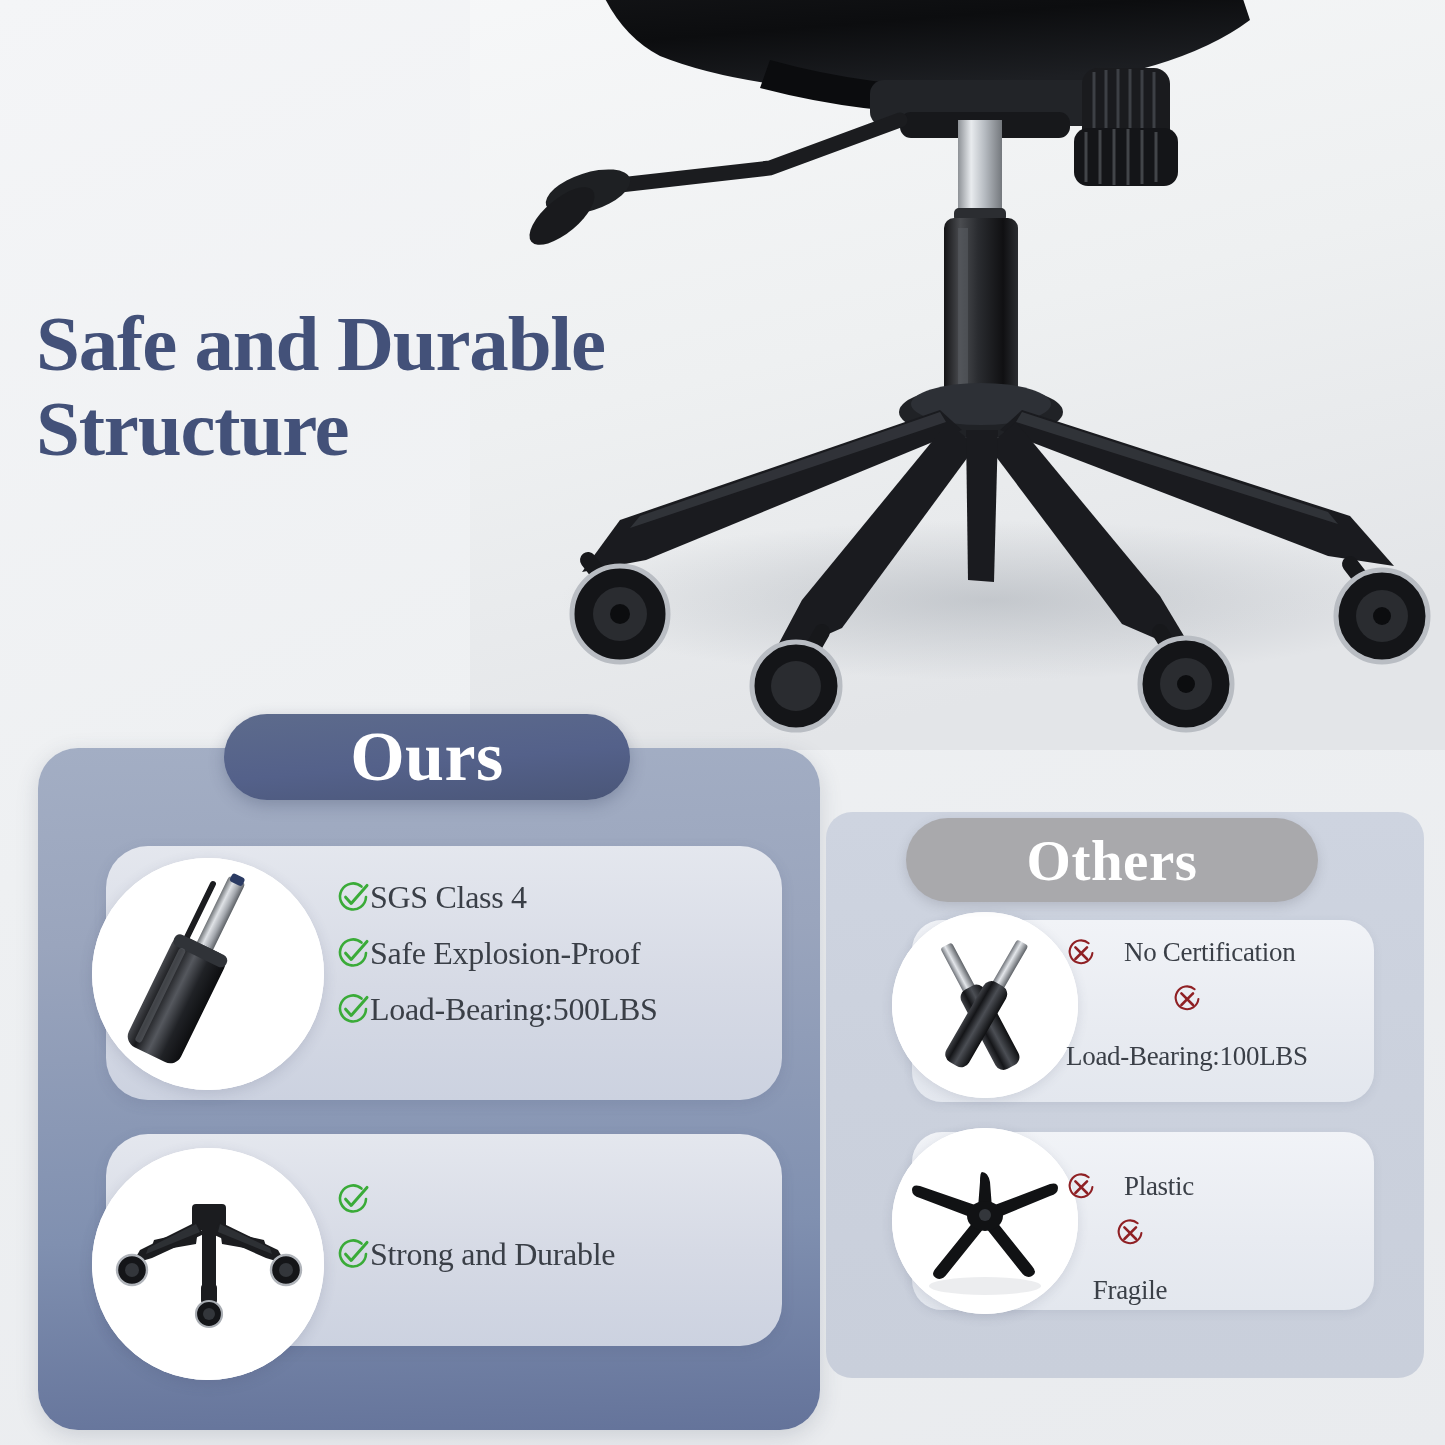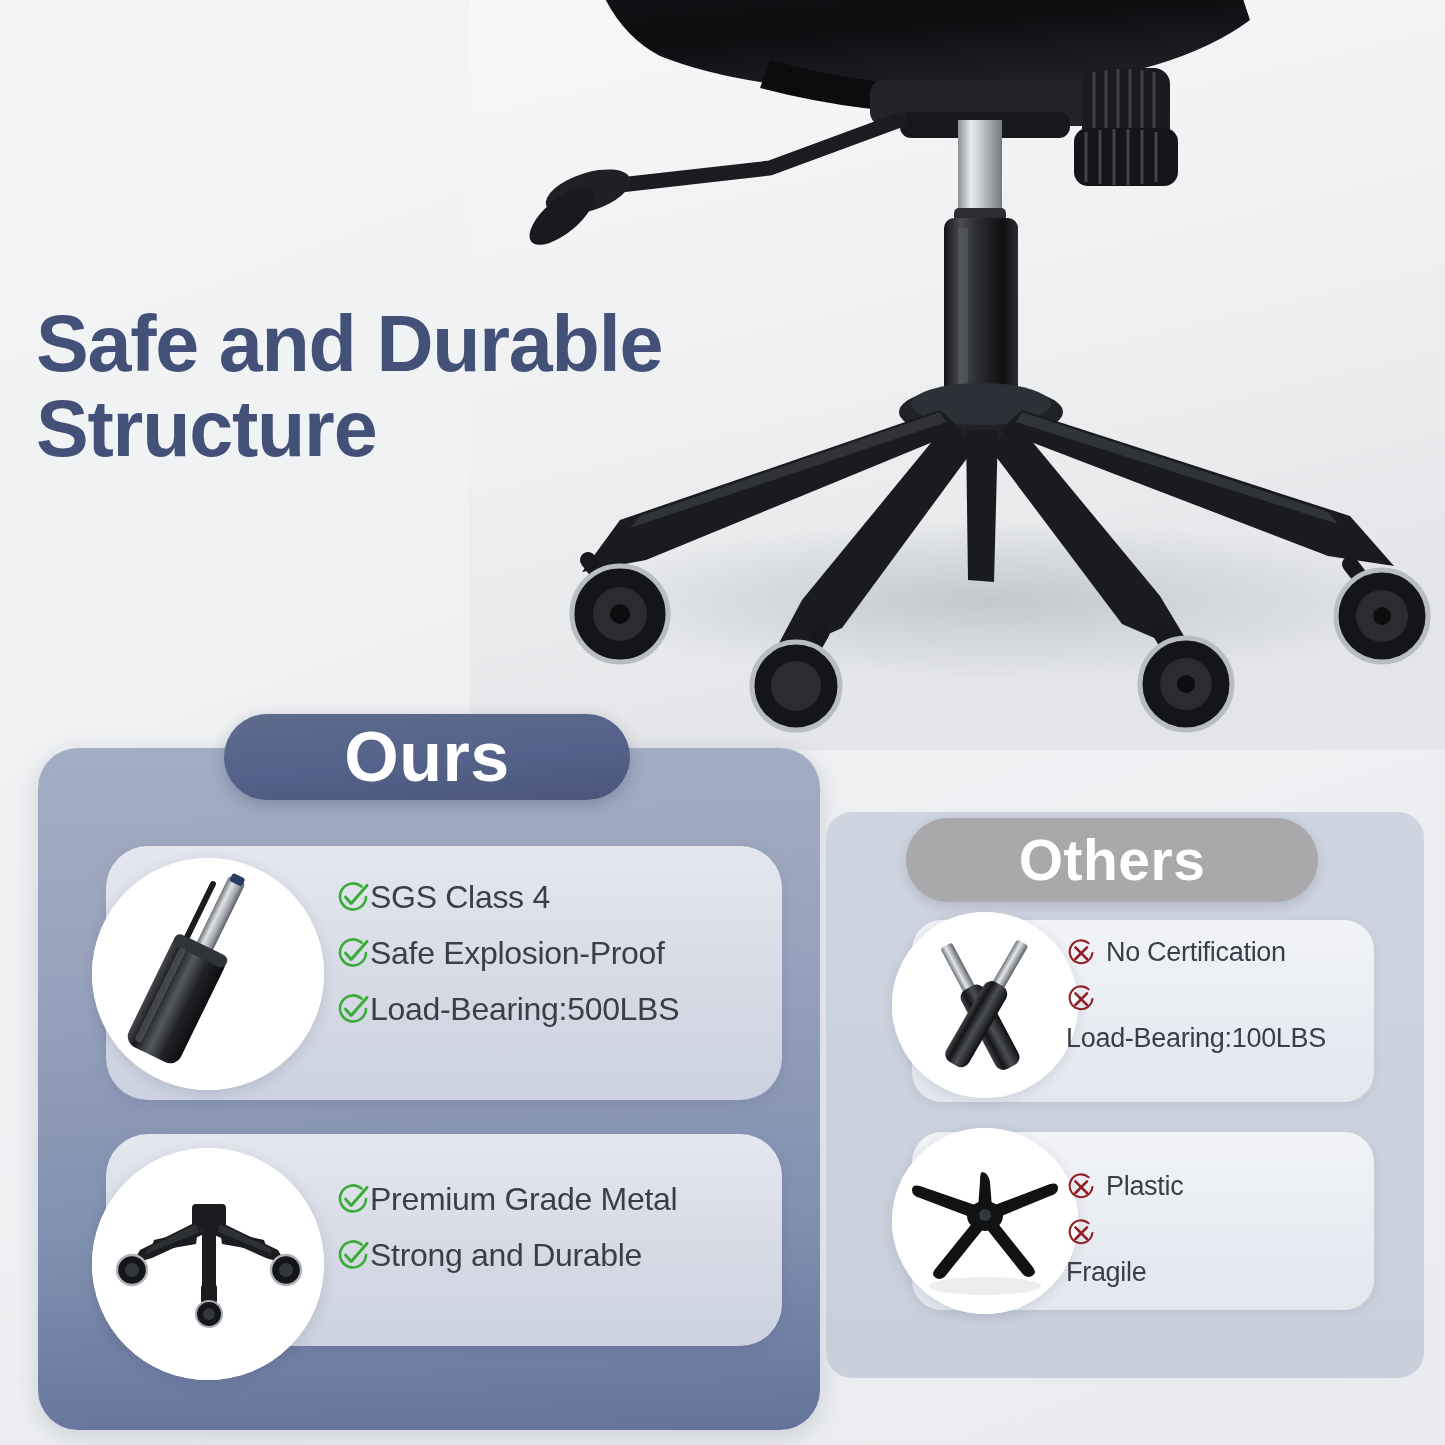--- a/index.html
+++ b/index.html
@@ -12,20 +12,21 @@
     font-family: "Liberation Sans", sans-serif;
     background: #f2f3f5;
     overflow: hidden;
   }
   .stage {
     position: relative;
     width: 1445px;
     height: 1445px;
     background: linear-gradient(160deg, #f4f5f7 0%, #eef0f2 45%, #e9ebee 100%);
     overflow: hidden;
+    font-family: Liberation Serif, serif;
   }
 
   
   .hero-photo {
     position: absolute;
     left: 470px;
     top: -40px;
     width: 1000px;
     height: 790px;
     overflow: hidden;
@@ -177,21 +178,22 @@
 
   .others-list {
     position: absolute;
     left: 1066px;
   }
   .others-list.l1 { top: 938px; }
   .others-list.l2 { top: 1172px; }
 
   .ofeat {
     display: flex;
-    gap: 10px;
+    align-items: center;
+    gap: 28px;
     margin-bottom: 16px;
   }
   .ofeat:last-child { margin-bottom: 0; flex-direction: column; }
   .ofeat .glyph { flex: 0 0 auto; width: 30px; height: 30px; }
   .ofeat .glyph svg { display: block; width: 30px; height: 30px; }
   .ofeat .txt {
     font-size: 27px;
     color: #3a3f47;
     letter-spacing: -0.3px;
     white-space: nowrap;
@@ -425,21 +427,20 @@
     </svg>
   </div>
   <div class="ours-list l2">
     <div class="feat">
       <span class="glyph">
         <svg viewBox="0 0 34 34">
           <path d="M25.5 6.6 A13 13 0 1 0 30 17" fill="none" stroke="#3aab38" stroke-width="2.6" stroke-linecap="round"></path>
           <path d="M9.6 17.2 L15.2 23.4 L31 5.4" fill="none" stroke="#3aab38" stroke-width="3" stroke-linecap="round" stroke-linejoin="round"></path>
         </svg>
       </span>
-      <span class="txt">Premium Grade Metal</span>
     </div>
     <div class="feat">
       <span class="glyph">
         <svg viewBox="0 0 34 34">
           <path d="M25.5 6.6 A13 13 0 1 0 30 17" fill="none" stroke="#3aab38" stroke-width="2.6" stroke-linecap="round"></path>
           <path d="M9.6 17.2 L15.2 23.4 L31 5.4" fill="none" stroke="#3aab38" stroke-width="3" stroke-linecap="round" stroke-linejoin="round"></path>
         </svg>
       </span>
       <span class="txt">Strong and Durable</span>
     </div>

